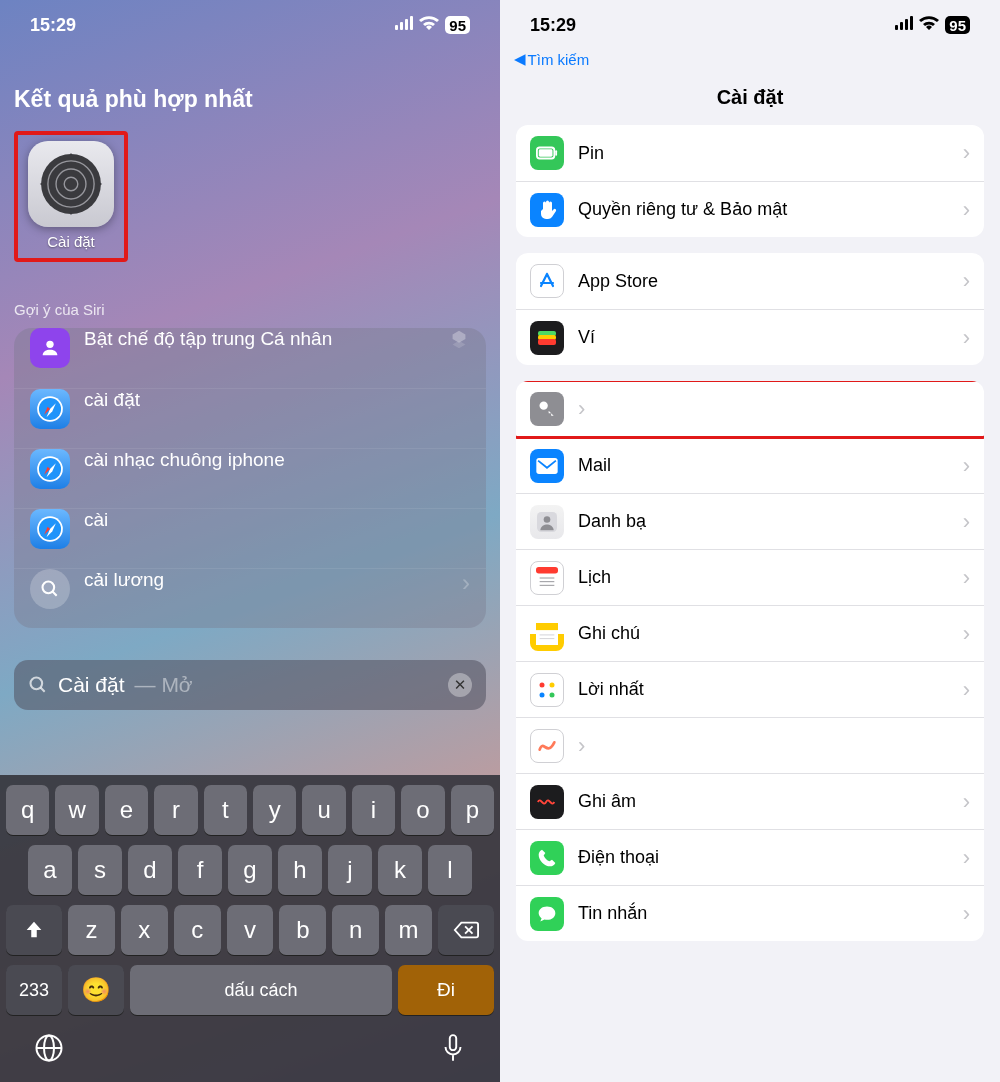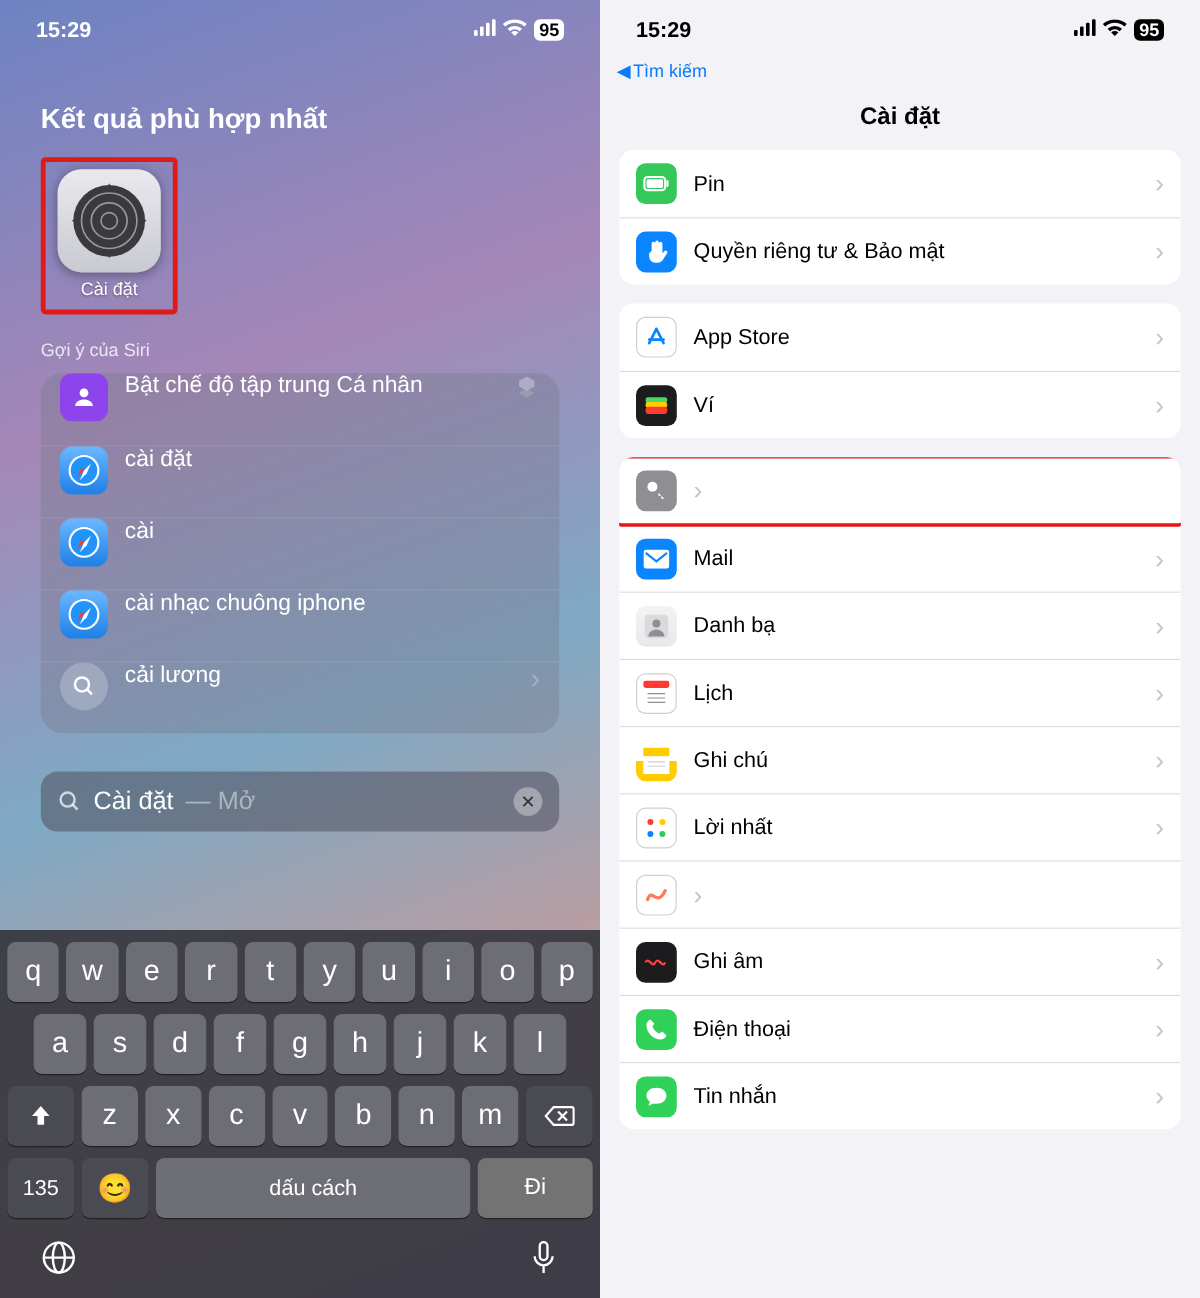--- a/index.html
+++ b/index.html
@@ -6,46 +6,46 @@
   body{width:1000px;height:1082px;display:flex;background:#000}
   .pane{width:500px;height:1082px;position:relative;overflow:hidden}
   
   .pane.left{background:linear-gradient(160deg,#6d83c2 0%,#a587b7 30%,#7ea9c4 55%,#c69a9a 80%,#8f7ba9 100%)}
   .status{height:50px;display:flex;justify-content:space-between;align-items:center;padding:0 30px;color:#fff;font-weight:600;font-size:18px}
   .status-r{display:flex;align-items:flex-start;gap:6px}
   .sig{display:inline-flex;align-items:flex-end;gap:2px}
   .sig i{width:3px;background:#fff;border-radius:1px}
   .sig i:nth-child(1){height:5px}.sig i:nth-child(2){height:8px}.sig i:nth-child(3){height:11px}.sig i:nth-child(4){height:14px}
   .bat{display:inline-flex;align-items:center;background:#fff;color:#000;border-radius:5px;padding:0 4px;font-size:15px;font-weight:700;height:18px}
-  .l-body{padding:0 34px;color:#fff}
+  .l-body{padding:0 14px;color:#fff}
   .top-hit{font-size:23px;font-weight:700;margin:36px 0 18px}
   .app-card{display:inline-block;border:4px solid #E11919;padding:6px 10px 8px;border-radius:4px}
   .app-ico{width:86px;height:86px;border-radius:20px;background:linear-gradient(#e9e9ee,#c9c9d1);display:flex;align-items:center;justify-content:center;box-shadow:0 2px 10px rgba(0,0,0,.35)}
   .app-ico svg{width:68px;height:68px}
   .app-lbl{text-align:center;font-size:15px;margin-top:6px;text-shadow:0 1px 2px rgba(0,0,0,.4)}
-  .siri-h{font-size:15px;opacity:.8;margin:22px 0 10px}
+  .siri-h{font-size:15px;opacity:.8;margin:39px 0 10px}
   .panel{background:rgba(120,120,140,.38);border-radius:18px;overflow:hidden}
   .srow{display:flex;align-items:flex-start;height:60px;padding:0 16px;gap:14px;border-top:1px solid rgba(255,255,255,.08)}
   .srow:first-child{border-top:none}
   .sico{width:40px;height:40px;border-radius:10px;display:flex;align-items:center;justify-content:center;flex:0 0 40px}
   .sico.purple{background:#8e44ec}
   .sico.safari{background:linear-gradient(#6bb8ff,#1e7fe6);border-radius:10px}
   .sico.search{background:rgba(255,255,255,.22);border-radius:50%}
   .stxt{font-size:19px;flex:1;white-space:nowrap;overflow:hidden;text-overflow:ellipsis}
   .chev{opacity:.5}
   .searchbar{margin:32px 0 0;background:rgba(80,80,95,.55);border-radius:14px;height:50px;display:flex;align-items:center;padding:0 14px;gap:10px}
   .searchbar .q{font-size:21px;color:#fff}
   .searchbar .hint{font-size:21px;color:rgba(255,255,255,.45)}
   .clr{width:24px;height:24px;border-radius:50%;background:rgba(255,255,255,.35);color:#333;display:flex;align-items:center;justify-content:center;font-size:15px;margin-left:auto}
   
   .kbd{position:absolute;left:0;right:0;bottom:0;background:rgba(55,55,62,.93);padding:10px 6px 12px}
   .krow{display:flex;gap:6px;margin-bottom:10px;justify-content:center}
   .key{flex:1;height:50px;background:#6d6d76;border-radius:7px;display:flex;align-items:center;justify-content:center;color:#fff;font-size:24px;box-shadow:0 1px 0 #222;min-width:0}
   .key.sp{background:#4a4a52}
-  .key.go{background:#737373}
+  .key.go{background:#a16207}
   .krow.r2{padding:0 22px}
   .key.fix{flex:0 0 56px}
   .key.space{flex:1}
   .brow{display:flex;justify-content:space-between;align-items:center;padding:8px 28px 0;color:#fff;font-size:28px}
   
   .pane.right{background:#f2f2f7;color:#000}
   .pane.right .status{color:#000}
   .pane.right .sig i{background:#000}
   .pane.right .bat{background:#000;color:#fff}
   .back{font-size:15px;color:#0a7aff;padding:0 14px;display:flex;align-items:center;gap:2px}
@@ -130,32 +130,32 @@
     </div>
         <div class="srow">
           <span class="sico safari">
             <svg width="28" height="28" viewBox="0 0 24 24">
               <circle cx="12" cy="12" r="11" fill="#fff"></circle>
               <circle cx="12" cy="12" r="9.5" fill="#2094fa"></circle>
               <path d="M12 12L17 7l-3 7-5 5z" fill="#fff"></path>
               <path d="M12 12L7 17l3-7z" fill="#ff3b30"></path>
             </svg>
           </span>
-    <span class="stxt">cài</span>
+    <span class="stxt">cài nhạc chuông iphone</span>
     </div>
         <div class="srow">
           <span class="sico safari">
             <svg width="28" height="28" viewBox="0 0 24 24">
               <circle cx="12" cy="12" r="11" fill="#fff"></circle>
               <circle cx="12" cy="12" r="9.5" fill="#2094fa"></circle>
               <path d="M12 12L17 7l-3 7-5 5z" fill="#fff"></path>
               <path d="M12 12L7 17l3-7z" fill="#ff3b30"></path>
             </svg>
           </span>
-    <span class="stxt">cài nhạc chuông iphone</span>
+    <span class="stxt">cài</span>
     </div>
         <div class="srow">
           <span class="sico search">
             <svg width="20" height="20" viewBox="0 0 24 24" fill="none" stroke="#fff" stroke-width="2.5">
               <circle cx="10" cy="10" r="7"></circle>
               <line x1="20" y1="20" x2="15" y2="15"></line>
             </svg>
           </span>
     <span class="stxt">cải lương</span>
     <span class="chev" style="font-size:24px;color:rgba(255,255,255,.5)">›</span>
@@ -212,21 +212,21 @@
         <div class="key">m</div>
         <div class="key sp fix">
           <svg width="26" height="20" viewBox="0 0 28 20" fill="none" stroke="#fff" stroke-width="2">
             <path d="M9 2h16a2 2 0 012 2v12a2 2 0 01-2 2H9l-7-8z"></path>
             <line x1="13" y1="6" x2="21" y2="14"></line>
             <line x1="21" y1="6" x2="13" y2="14"></line>
           </svg>
         </div>
       </div>
     <div class="krow">
-      <div class="key sp fix" style="font-size:18px">135</div>
+      <div class="key sp fix" style="font-size:18px">233</div>
       <div class="key sp fix">😊</div>
       <div class="key space" style="font-size:18px">dấu cách</div>
       <div class="key go" style="flex:0 0 96px;font-size:19px">Đi</div>
     </div>
     <div class="brow">
       <span>
         <svg width="30" height="30" viewBox="0 0 24 24" fill="none" stroke="#fff" stroke-width="1.6">
             <circle cx="12" cy="12" r="10"></circle>
             <ellipse cx="12" cy="12" rx="4" ry="10"></ellipse>
             <line x1="2" y1="12" x2="22" y2="12"></line>

